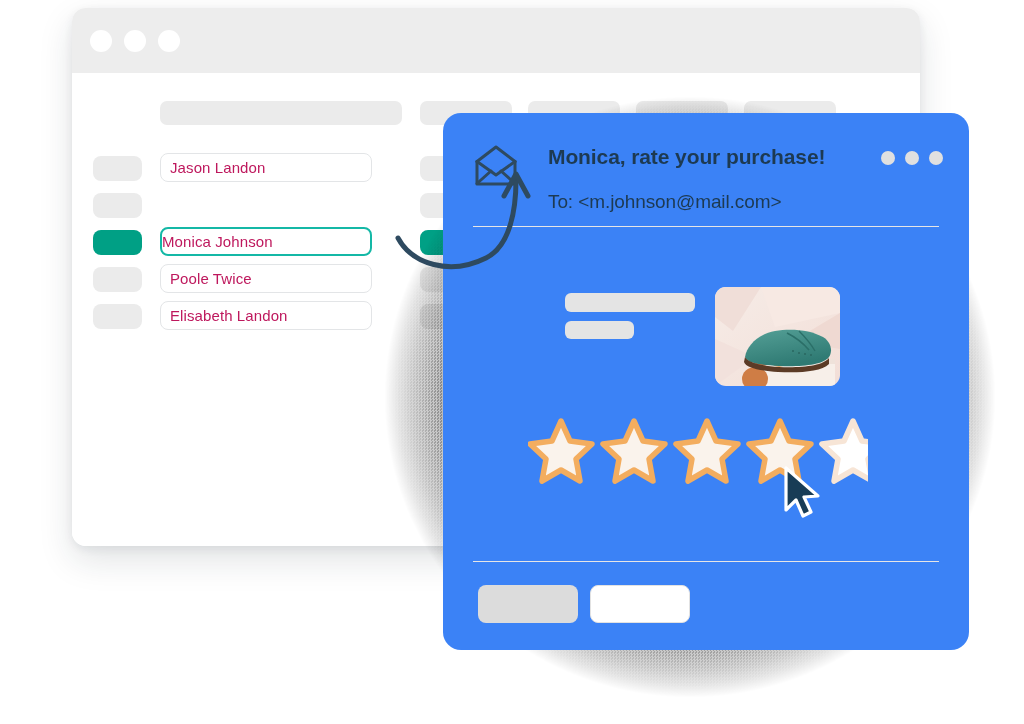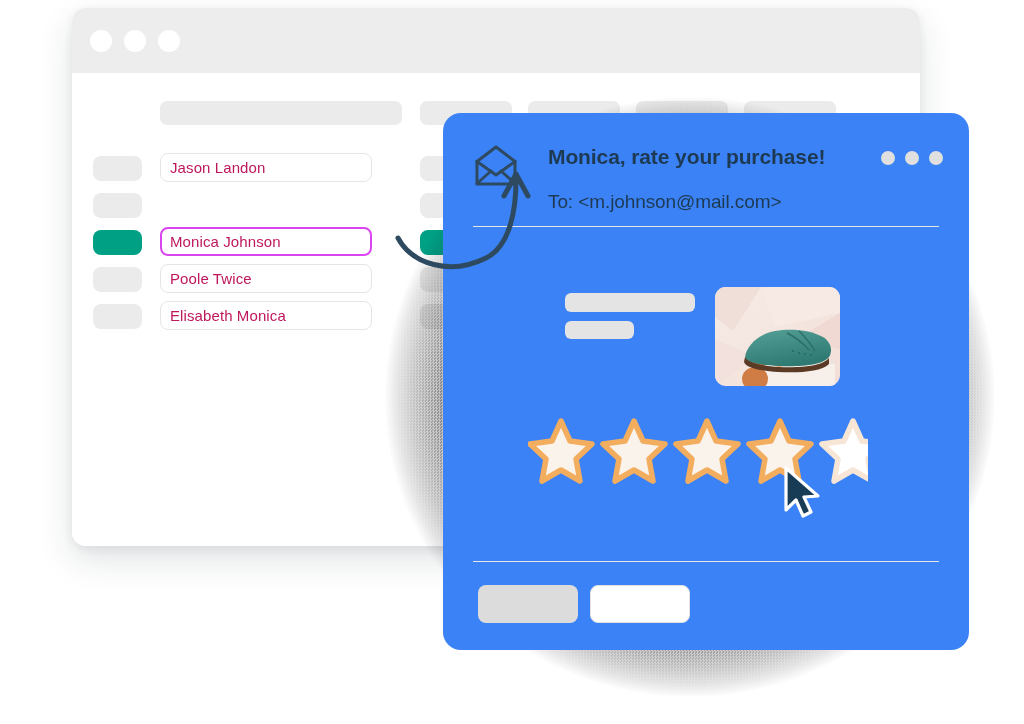--- a/index.html
+++ b/index.html
@@ -37,21 +37,21 @@
     position:absolute; left:21px; top:5px; width:49px; height:25px;
     border-radius:8px; background:#ebebeb;
   }
   .chk.on{background:#00a085;}
   .name-field{
     position:absolute; left:88px; top:2px; width:212px; height:29px;
     border:1px solid #e3e5e7; border-radius:8px; background:#fff;
     display:flex; align-items:center; padding-left:9px; box-sizing:border-box;
     color:#be185d; font-size:15px; letter-spacing:.1px;
   }
-  .name-field.active{border:2px solid #d946ef; padding-left:8px;}
+  .name-field.active{border:2px solid #14b8a6; padding-left:0;}
   .col-block{
     position:absolute; height:25px; border-radius:8px; background:#ebebeb; top:5px;
   }
   .col-block.on{background:#00a085;}
 
   
   .grain-shadow{
     position:absolute; left:384px; top:96px; width:612px; height:602px;
     border-radius:42px;
     background:#0a0a0a;
@@ -184,21 +184,21 @@
             </span>
           <span class="col-block" style="left:348px;width:92px;"></span>
           <span class="col-block" style="left:456px;width:92px;"></span>
           <span class="col-block" style="left:564px;width:92px;"></span>
           <span class="col-block" style="left:672px;width:92px;"></span>
         </div>
 
         <div class="row">
           <span class="chk"></span>
           <span class="name-field">
-              <span>Elisabeth Monica</span>
+              <span>Elisabeth Landon</span>
             </span>
           <span class="col-block" style="left:348px;width:92px;"></span>
           <span class="col-block" style="left:456px;width:92px;"></span>
           <span class="col-block" style="left:564px;width:92px;"></span>
           <span class="col-block" style="left:672px;width:92px;"></span>
         </div>
 
       </div>
     </div>
   </div>

